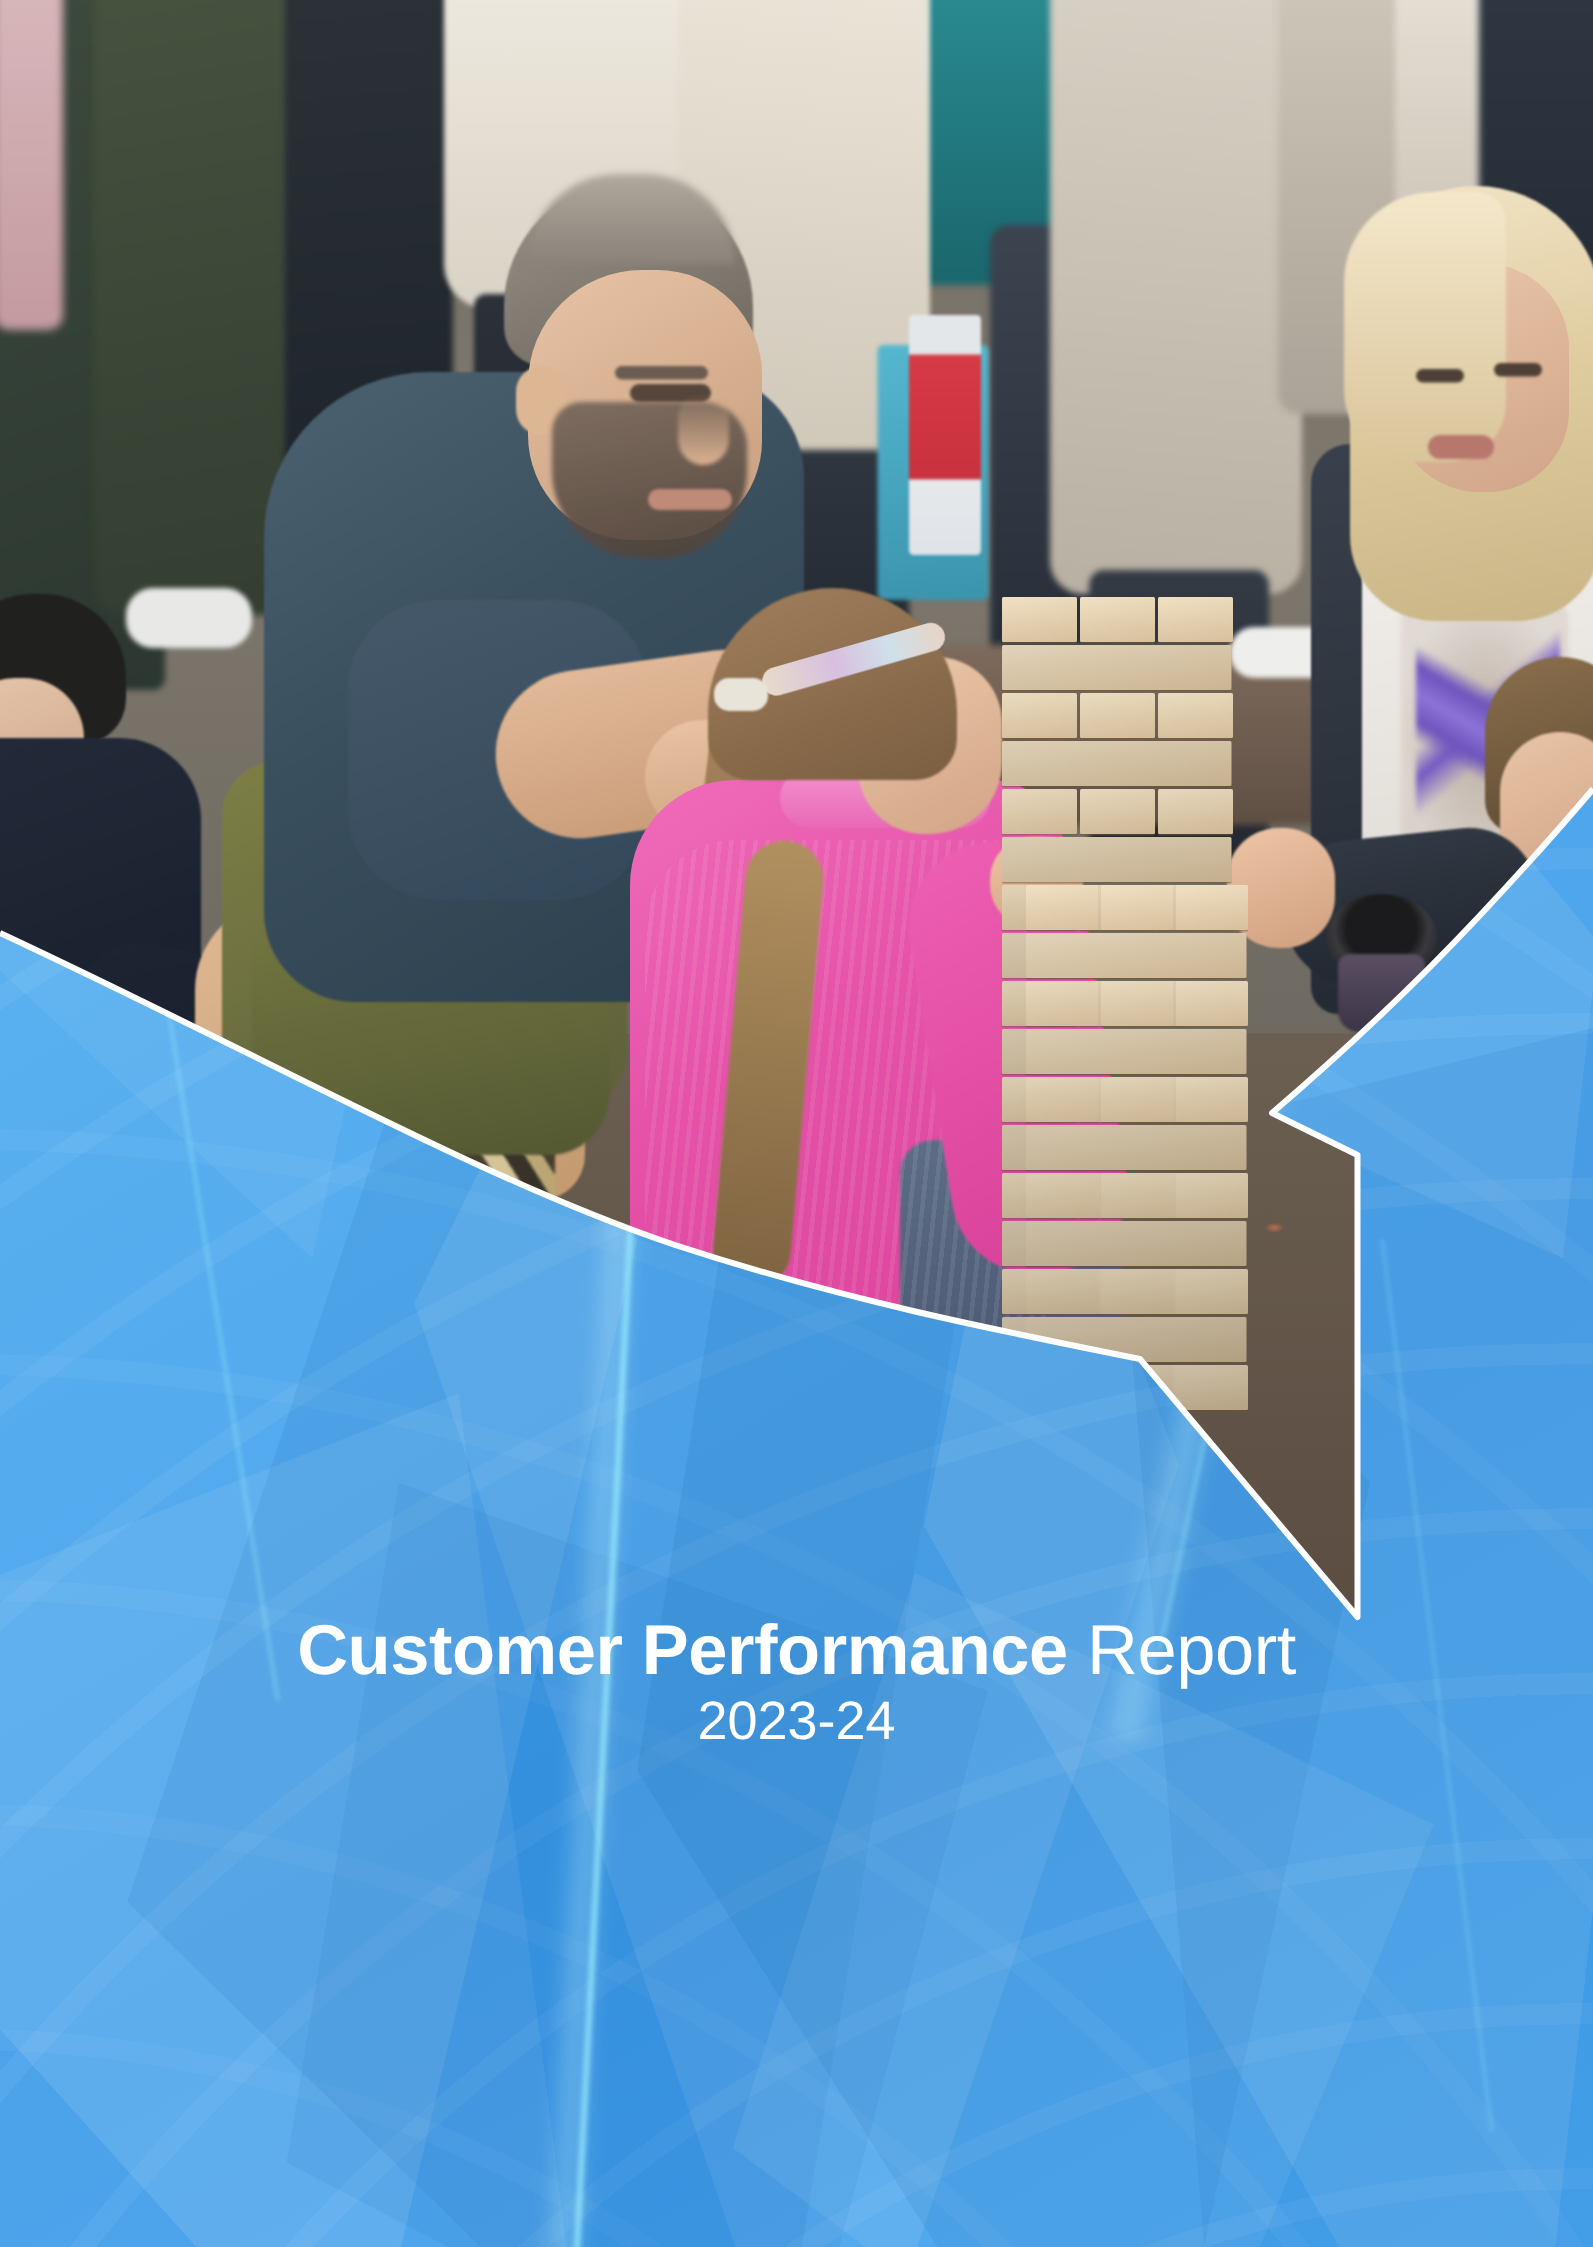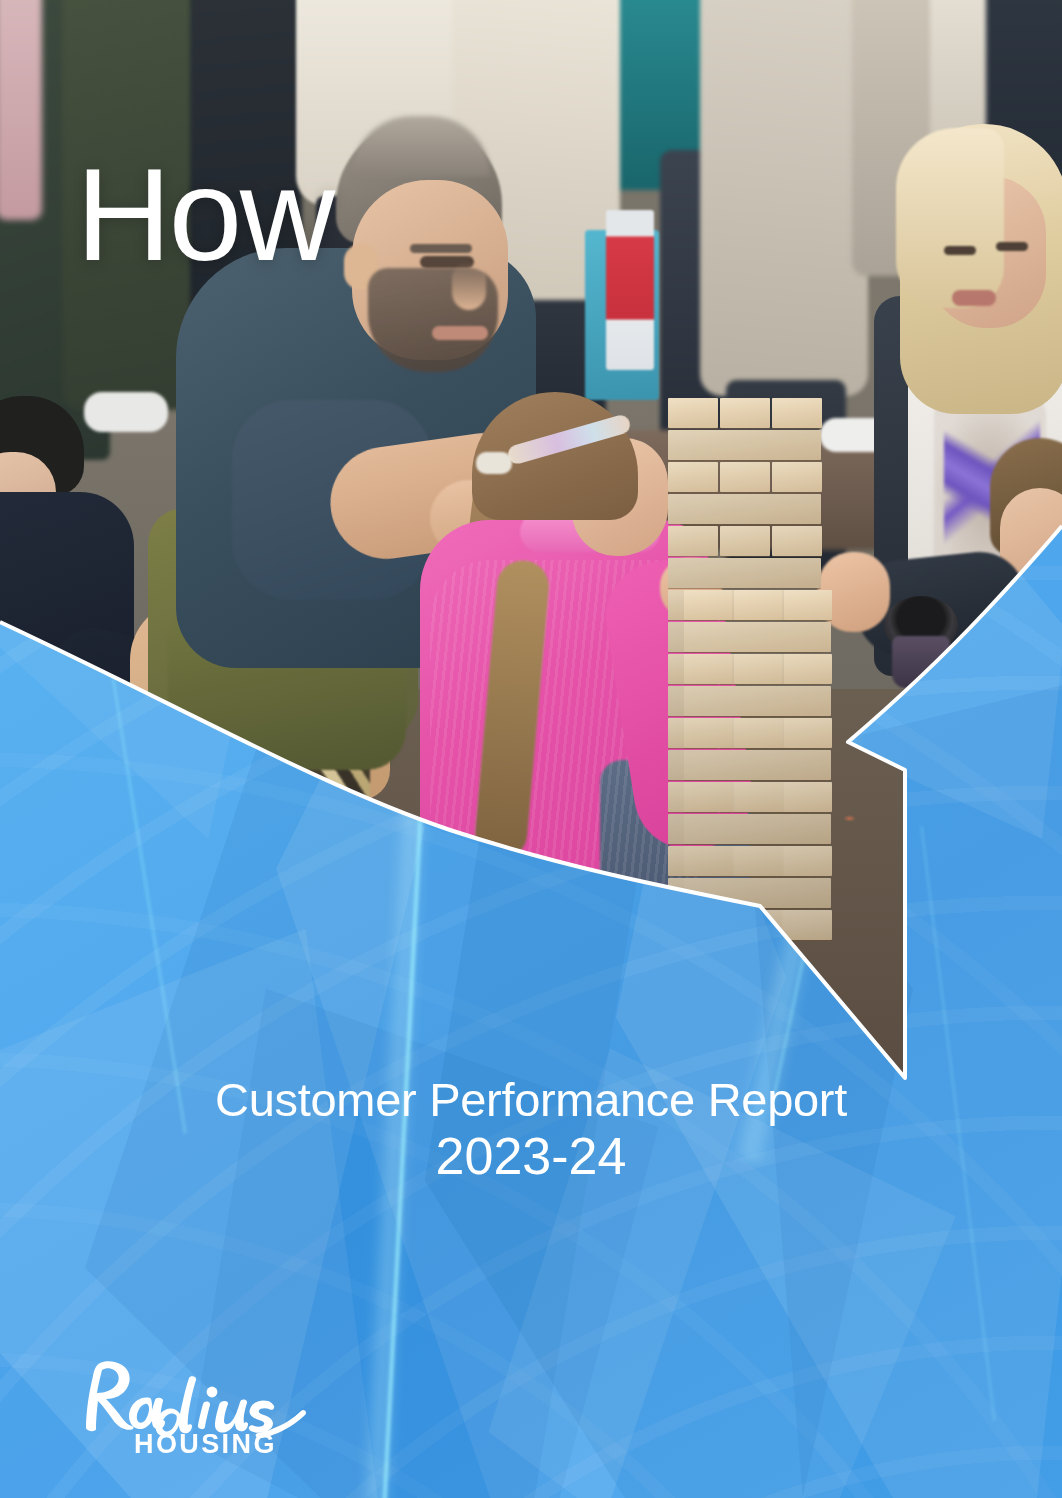--- a/index.html
+++ b/index.html
@@ -194,23 +194,23 @@
   }
   .headline .l2{display:block;margin-left:22px;}
 
   .subtitle{
     position:absolute;left:0;right:0;top:1074px;
     text-align:center;color:#fff;
     font-family:"Liberation Sans", sans-serif;
     font-size:47px;line-height:1.12;
     letter-spacing:-.3px;
   }
-  .subtitle .b{font-weight:400;}
+  .subtitle .b{font-weight:700;}
   .subtitle .r{font-weight:400;}
-  .subtitle .yr{display:block;font-weight:400;font-size:52px;letter-spacing:0px;}
+  .subtitle .yr{display:block;font-weight:400;font-size:36px;letter-spacing:0px;}
 
   
   .logo{position:absolute;left:72px;top:1352px;width:240px;height:106px;}
   .tagline{
     position:absolute;right:70px;top:1398px;
     color:#fff;font-weight:700;font-size:27px;letter-spacing:-.2px;
     font-family:"Liberation Sans", sans-serif;
     text-shadow:0 1px 4px rgba(0,0,0,.12);
   }
 </style>
@@ -420,64 +420,22 @@
              C 180,706 320,786 450,830
              C 560,866 660,886 760,906
              L 905,1078
              L 905,770
              L 848,742
              C 890,706 940,660 985,612
              C 1015,580 1040,552 1062,526" fill="none" stroke="#ffffff" stroke-width="4" stroke-linejoin="round"></path>
   </svg>
 
   <div class="headline">
-    <span>How</span>
   </div>
 
   <div class="subtitle">
     <span class="b">Customer Performance</span><span class="r"> Report</span>
     <span class="yr">2023-24</span>
   </div>
 
-  <div class="logo">
-    <svg viewBox="0 0 240 106" width="240" height="106" aria-hidden="true">
-
-      <g fill="#ffffff">
-
-        <path d="M14,76 C14,60 17,40 21,24 C22,18 24,13 28,11 C34,8 44,9 50,13 C58,18 60,28 55,36
-                 C51,43 43,47 34,47 C39,52 45,59 50,66 C53,70 56,73 60,74 C62,74.5 62,77 60,77.5
-                 C53,79 46,75 41,68 C36,61 31,54 26,49 C25,57 24,68 24,77 C24,80 15,80 14,76 Z
-                 M30,18 C28,26 26,34 25,41 C33,41 41,38 45,32 C48,27 47,21 42,18 C38,15.5 34,15.5 30,18 Z"></path>
-
-        <path d="M78,46 C70,44 61,49 58,58 C55,67 59,76 67,77 C72,77.6 77,74 80,69
-                 C80,74 82,77 86,77.3 C90,77.6 93,74 93,70 C93,68 90,68 89,69 C88,65 89,56 91,49
-                 C92,46 84,44 83,48 C82,51 81,54 80,58 C80,52 80,47 78,46 Z
-                 M76,53 C78,55 77,62 74,67 C71,72 66,72 65,67 C64,61 68,53 73,52 C74.5,51.6 75.5,52 76,53 Z"></path>
-
-        <path d="M117,26 C113,38 110,52 108,62 C105,57 99,55 93,58 C86,61 82,71 84,78
-                 C86,85 95,87 101,82 C104,79 106,76 107,73 C107,78 109,81 113,81.3
-                 C117,81.6 120,78 120,74 C120,72 117,72 116,73 C115,66 119,44 124,28 C125,24 118,23 117,26 Z
-                 M104,63 C106,65 104,73 100,77 C96,81 91,80 90,75 C89,69 94,62 99,61.5 C101,61.3 103,62 104,63 Z"></path>
-
-        <path d="M131,52 C129,59 127,67 126,73 C125,77 132,79 133,75 C134,69 136,60 138,53 C139,49 132,48 131,52 Z"></path>
-        <circle cx="140" cy="40" r="5.4"></circle>
-
-        <path d="M147,53 C145,60 143,68 143,73 C143,79 148,82 154,80 C158,78.6 161,75 163,71
-                 C163,76 165,79 169,79.3 C173,79.6 176,76 176,72 C176,70 173,70 172,71
-                 C171,65 173,57 175,51 C176,47 169,46 168,50 C166,57 163,66 159,70 C156,73 152,73 152,69
-                 C152,64 154,57 156,52 C157,48 148,48 147,53 Z"></path>
-
-        <path d="M196,49 C189,47 180,50 178,57 C176,63 181,66 187,68 C191,69.2 193,70.5 192,72.5
-                 C191,75 185,75.6 181,73.5 C178,72 175,76 178,78.5 C184,82.5 196,81.5 200,75
-                 C203,70 199,65 192,63 C188,61.8 186,60.5 187,58.5 C188,56 194,55.6 198,57.5
-                 C201,59 204,55 201,52.5 C200,51 198,49.5 196,49 Z"></path>
-        <path d="M190,86 C200,84 212,79 222,72 C226,69 230,66 233,63 C236,60 232,56 229,59
-                 C222,66 211,73 200,77 C195,79 190,80.5 186,81 C182,81.6 183,87 190,86 Z"></path>
-
-        <path d="M136,85 C134,89 136,93 140,93 C144,93 147,89 145,85 C143,81.5 138,81.5 136,85 Z" opacity="0"></path>
-      </g>
-
-      <text x="62" y="101" fill="#ffffff" font-family="'Liberation Sans', sans-serif" font-size="27" font-weight="700" letter-spacing="2.4">HOUSING</text>
-    </svg>
-  </div>
 
 
 </div>
 
 </body></html>

